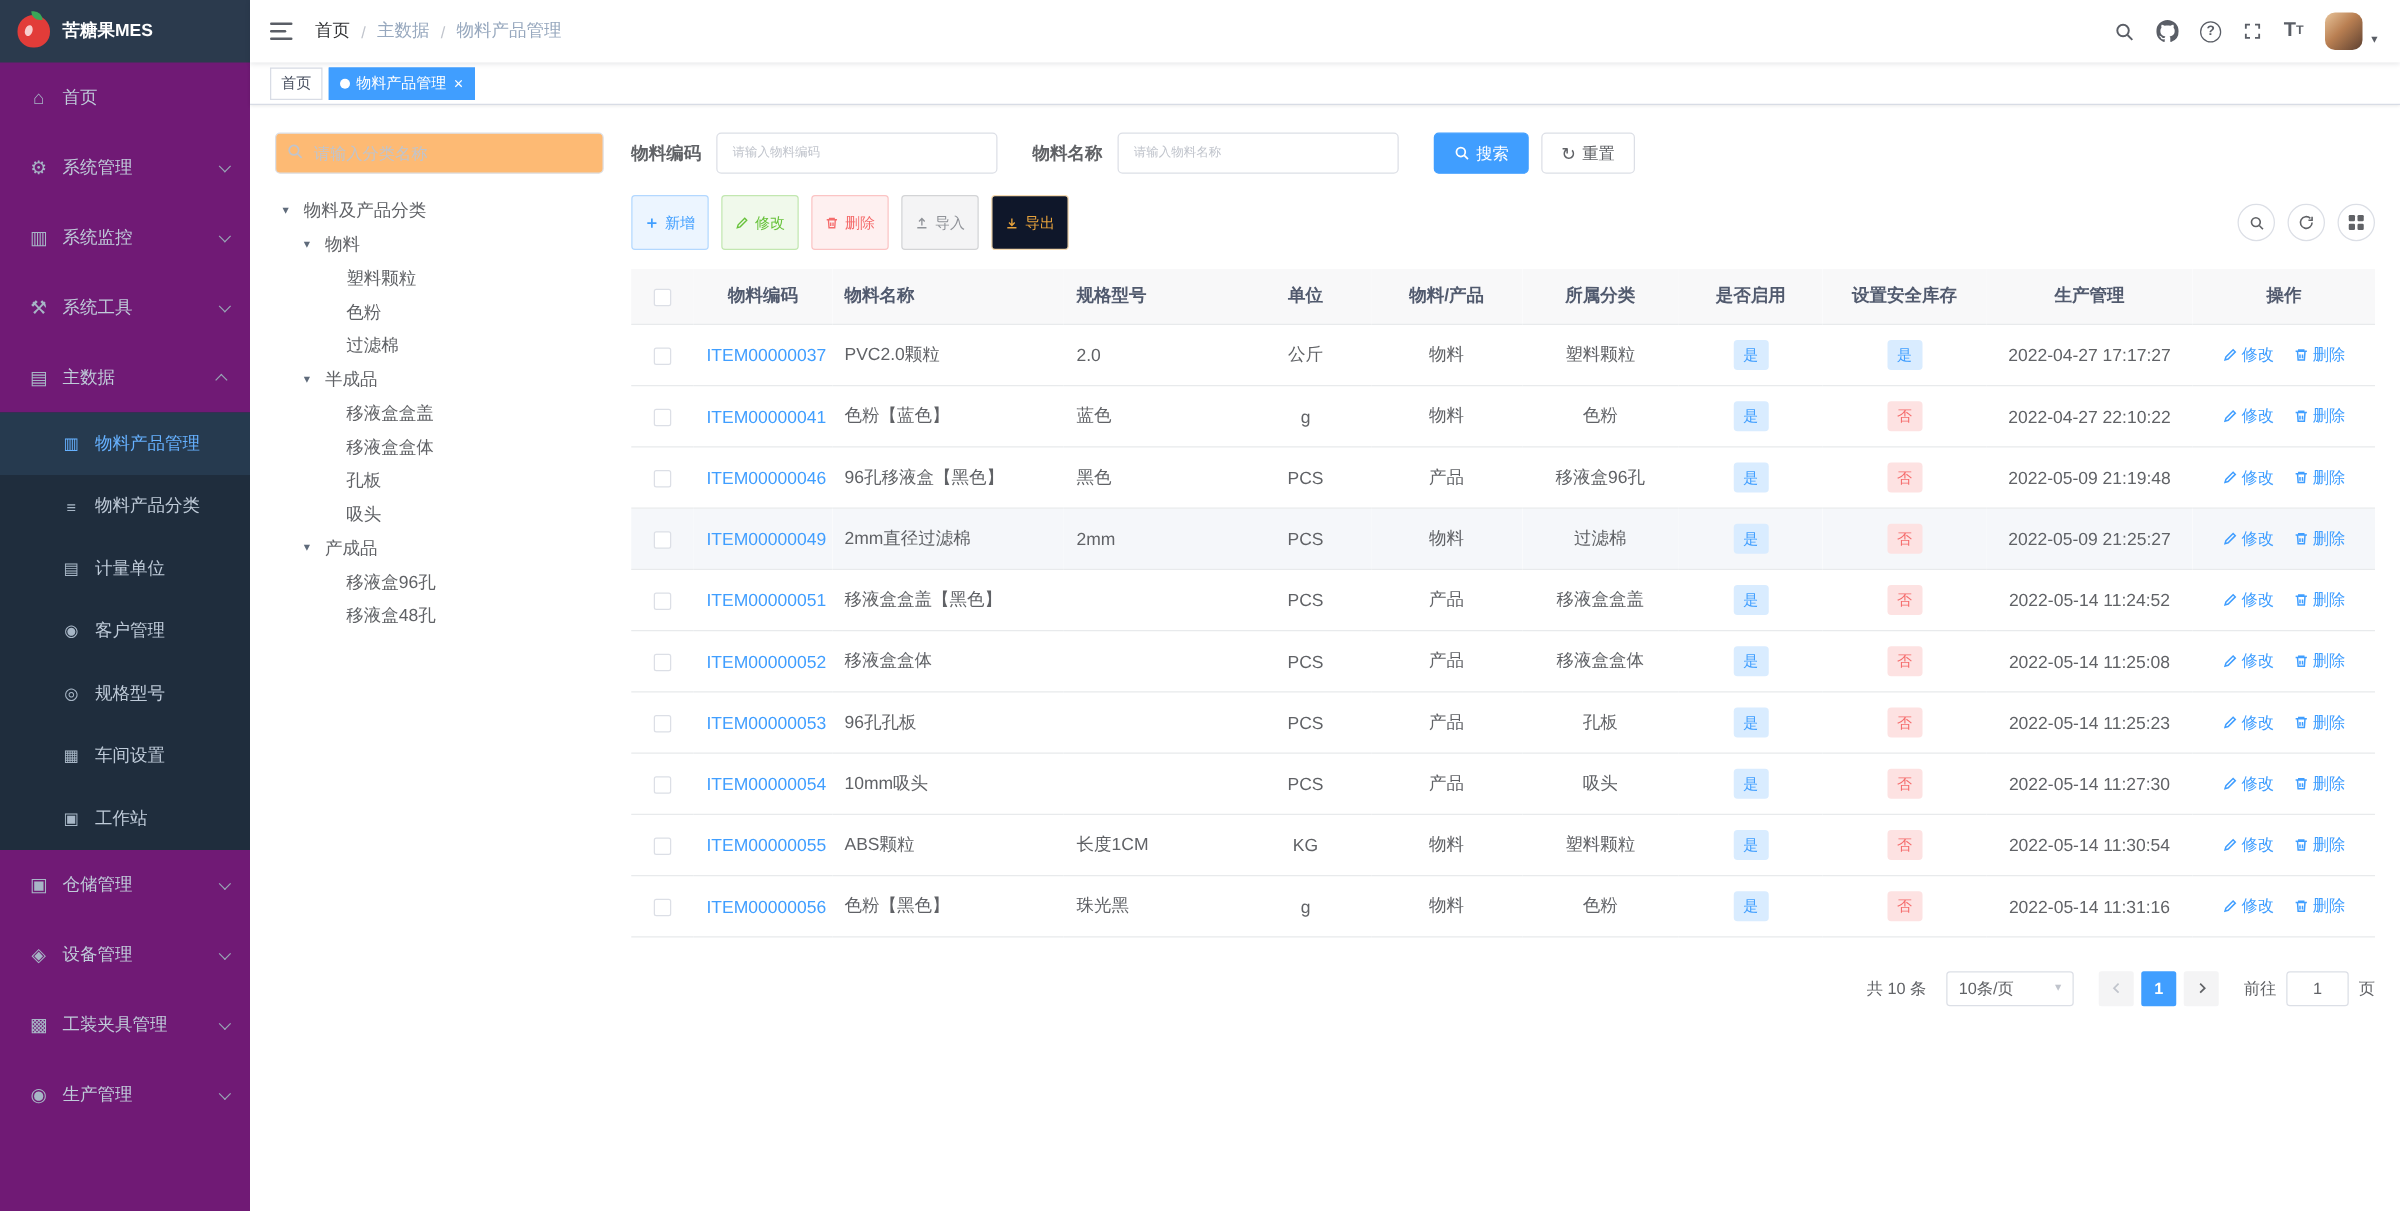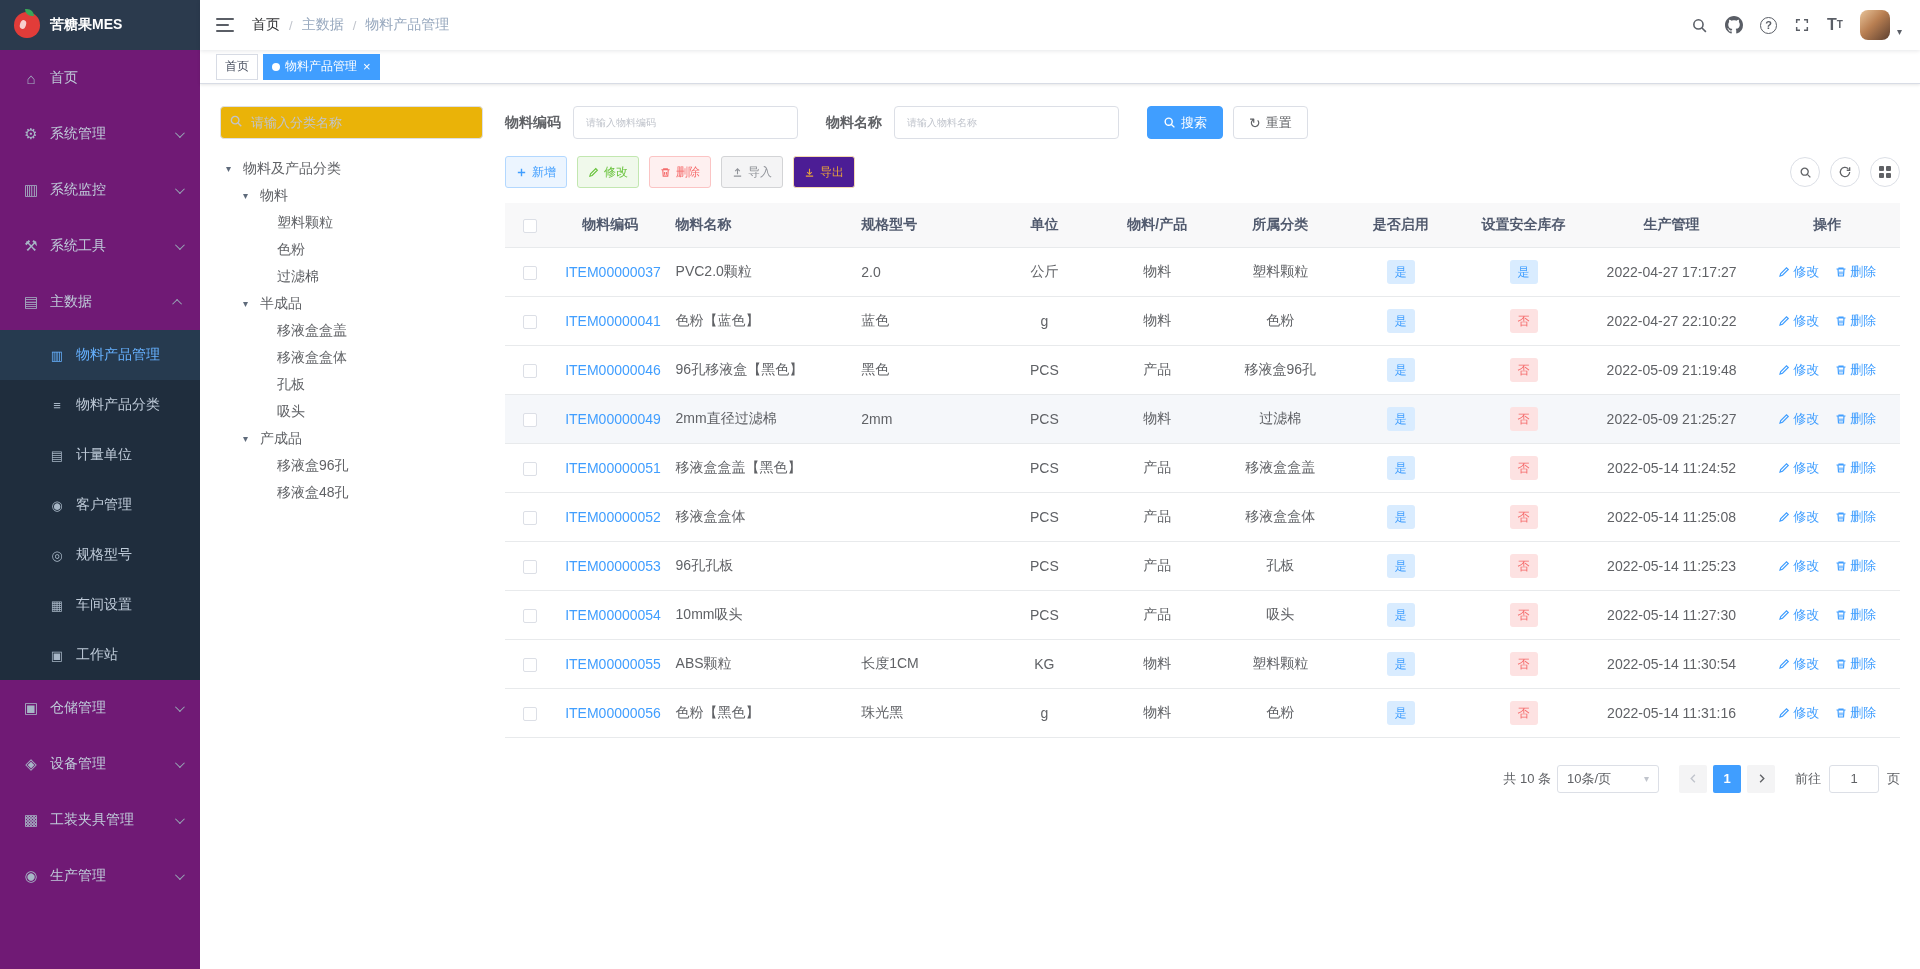--- a/index.html
+++ b/index.html
@@ -49,21 +49,21 @@
   .tags{height:34px;background:#fff;border-bottom:1px solid #d8dce5;box-shadow:0 1px 3px 0 rgba(0,0,0,.10);display:flex;align-items:center;padding-left:16px;gap:5px;position:relative;z-index:2;}
   .tag{display:inline-flex;align-items:center;height:26px;padding:0 8px;border:1px solid #d8dce5;background:#fff;color:#495060;font-size:12px;cursor:pointer;white-space:nowrap;}
   .tag.active{background:#409eff;border-color:#409eff;color:#fff;}
   .tag-dot{width:8px;height:8px;border-radius:50%;background:#fff;margin-right:5px;}
   .tag-close{margin-left:6px;font-size:13px;line-height:1;cursor:pointer;}
 
   
   .content{flex:1;display:flex;padding:22px 20px 0 20px;gap:22px;overflow:hidden;background:#fff;}
   .tree-panel{width:263px;flex-shrink:0;}
   .tree-search{position:relative;}
-  .tree-search input{width:100%;height:33px;border:1px solid #dcdfe6;border-radius:4px;padding:0 10px 0 30px;font-size:13px;color:#606266;outline:none;background:#eab308;}
+  .tree-search input{width:100%;height:33px;border:1px solid #dcdfe6;border-radius:4px;padding:0 10px 0 30px;font-size:13px;color:#606266;outline:none;background:#fdba74;}
   .tree-search input::placeholder{color:#c0c4cc;}
   .tree-search .mag{position:absolute;left:9px;top:8px;color:#c0c4cc;}
   .tree{margin-top:16px;}
   .tree-row{display:flex;align-items:center;height:27px;font-size:14px;color:#606266;cursor:pointer;white-space:nowrap;}
   .tree-caret{width:17px;font-size:10px;color:#5f6b7b;flex-shrink:0;}
 
   .main-panel{flex:1;min-width:0;display:flex;flex-direction:column;}
 
   
   .filter-row{display:flex;align-items:center;}
@@ -71,27 +71,27 @@
   .filter-input{width:225px;height:33px;border:1px solid #dcdfe6;border-radius:4px;padding:0 12px;font-size:10px;color:#606266;outline:none;margin-right:28px;}
   .filter-input::placeholder{color:#c0c4cc;}
   .btn{display:inline-flex;align-items:center;gap:5px;height:33px;padding:0 15px;border-radius:4px;font-size:13px;cursor:pointer;border:1px solid transparent;}
   .btn-primary{background:#409eff;color:#fff;border-color:#409eff;}
   .btn-default{background:#fff;color:#606266;border-color:#dcdfe6;margin-left:10px;}
   .btn svg{display:block;}
   .refresh-glyph{font-size:14px;line-height:1;}
 
   
   .toolbar{margin-top:17px;display:flex;align-items:center;}
-  .mbtn{display:inline-flex;align-items:center;gap:5px;height:32px;padding:0 10px;border-radius:3px;font-size:12px;cursor:pointer;border:1px solid;margin-right:10px;white-space:nowrap;}
+  .mbtn{display:inline-flex;align-items:center;gap:5px;height:44px;padding:0 10px;border-radius:3px;font-size:12px;cursor:pointer;border:1px solid;margin-right:10px;white-space:nowrap;}
   .mbtn svg{width:11px;height:11px;display:block;}
   .p-primary{color:#409eff;background:#ecf5ff;border-color:#b3d8ff;}
   .p-success{color:#67c23a;background:#f0f9eb;border-color:#c2e7b0;}
   .p-danger{color:#f56c6c;background:#fef0f0;border-color:#fbc4c4;}
   .p-info{color:#909399;background:#f4f4f5;border-color:#d3d4d6;}
-  .p-warning{color:#e6a23c;background:#4c1d95;border-color:#f5dab1;}
+  .p-warning{color:#e6a23c;background:#0f172a;border-color:#f5dab1;}
   .toolbar-right{margin-left:auto;display:flex;gap:10px;}
   .circle-btn{width:30px;height:30px;border-radius:50%;border:1px solid #dcdfe6;background:#fff;display:flex;align-items:center;justify-content:center;color:#606266;cursor:pointer;}
   .grid-glyph{display:grid;grid-template-columns:5px 5px;grid-template-rows:5px 5px;gap:2px;}
   .grid-glyph i{background:#606266;border-radius:1px;}
 
   
   .grid{margin-top:15px;width:100%;border-collapse:collapse;table-layout:fixed;}
   .grid th{background:#f8f8f9;color:#515a6e;font-size:14px;font-weight:700;height:44px;border-bottom:1px solid #e8eaec;text-align:center;padding:0 6px;white-space:nowrap;overflow:hidden;}
   .grid td{height:49px;border-bottom:1px solid #e8eaec;font-size:14px;color:#606266;text-align:center;padding:0 6px;white-space:nowrap;overflow:hidden;}
   th.col0{width:50px;} th.col1{width:110px;} th.col2{width:185px;} th.col3{width:140px;}
@@ -102,21 +102,21 @@
   .code-link{color:#409eff;cursor:pointer;text-decoration:none;}
   .badge{display:inline-block;min-width:28px;padding:6px 6px;font-size:12px;border-radius:3px;line-height:1;}
   .b-blue{background:#d9ecff;color:#409eff;}
   .b-red{background:#fde2e2;color:#f56c6c;}
   .op{color:#409eff;font-size:13px;cursor:pointer;display:inline-flex;align-items:center;gap:3px;margin:0 6px;text-decoration:none;}
   .op svg{width:12px;height:12px;display:block;}
   .cbx{display:inline-block;width:14px;height:14px;border:1px solid #dcdfe6;border-radius:2px;background:#fff;vertical-align:middle;cursor:pointer;}
 
   
   .pagination{margin-top:27px;display:flex;align-items:center;justify-content:flex-end;font-size:13px;color:#606266;}
-  .pg-total{margin-right:6px;text-align:center;}
+  .pg-total{margin-right:16px;text-align:center;}
   .pg-size{width:102px;height:28px;border:1px solid #dcdfe6;border-radius:3px;display:flex;align-items:center;justify-content:space-between;padding:0 9px;cursor:pointer;background:#fff;color:#606266;}
   .pg-caret{color:#c0c4cc;font-size:10px;}
   .pg-btn{width:28px;height:28px;border:none;border-radius:2px;background:#f4f4f5;display:flex;align-items:center;justify-content:center;cursor:pointer;font-size:13px;margin-left:6px;color:#606266;}
   .pg-btn.dis{color:#c0c4cc;}
   .pg-btn.page-active{background:#409eff;color:#fff;font-weight:bold;}
   .pg-btn.prev{margin-left:20px;}
   .pg-goto{margin-left:20px;margin-right:8px;}
   .pg-input{width:50px;height:28px;border:1px solid #dcdfe6;border-radius:3px;text-align:center;font-size:13px;color:#606266;outline:none;margin-right:8px;}
 </style>
 </head>

